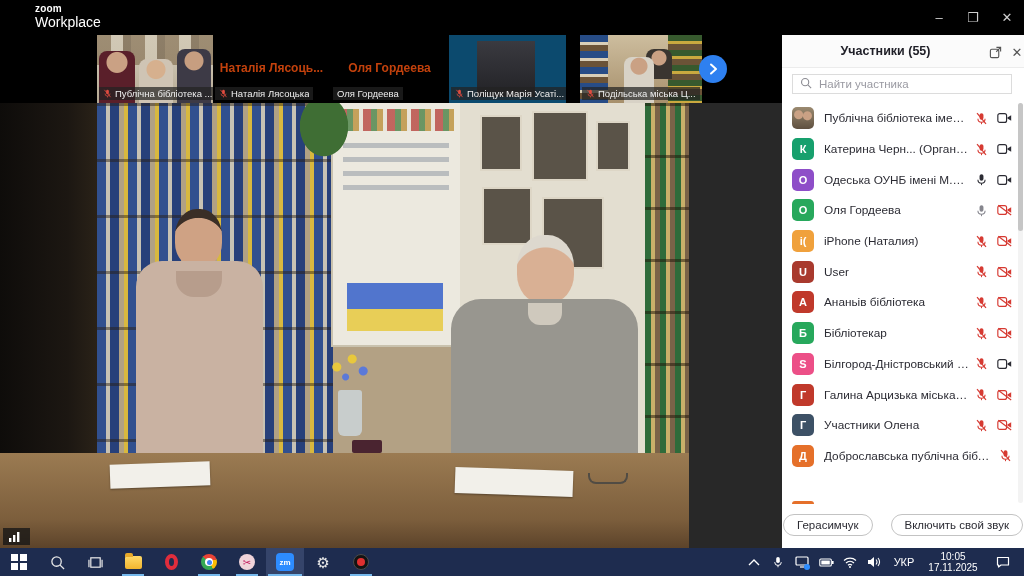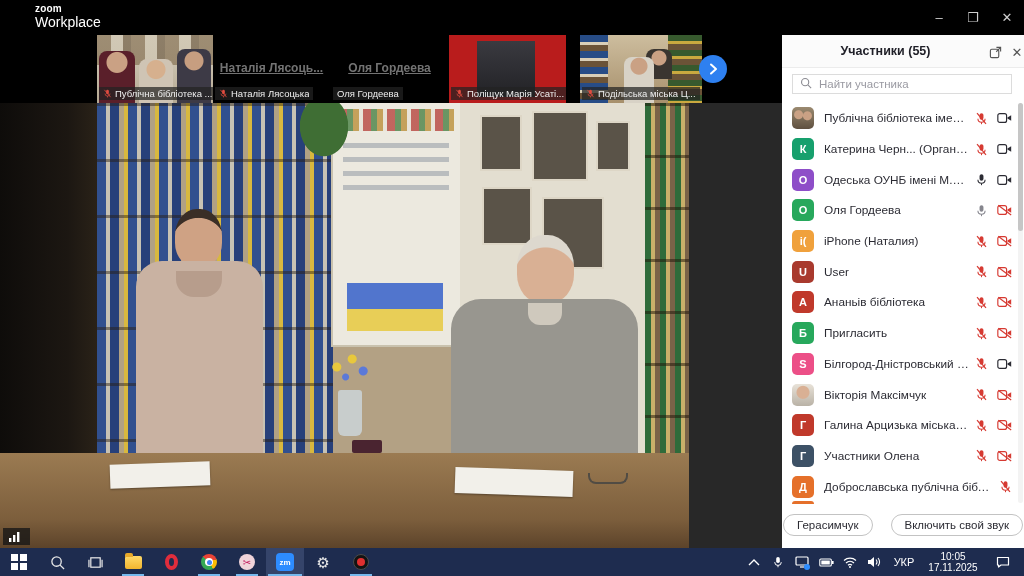--- a/index.html
+++ b/index.html
@@ -10,33 +10,33 @@
   
   .titlebar{position:absolute;left:0;top:0;width:1024px;height:35px;background:#000;}
   .logo{position:absolute;left:35px;top:4px;color:#fff;line-height:1.05;}
   .logo .l1{font-size:10px;font-weight:bold;letter-spacing:.2px;}
   .logo .l2{font-size:14px;}
   .winctrl{position:absolute;right:0;top:0;height:35px;display:flex;align-items:center;}
   .winbtn{width:34px;height:35px;color:#cfcfcf;font-size:13px;display:flex;align-items:center;justify-content:center;cursor:default;}
 
   
   .thumb{position:absolute;top:35px;height:68px;background:#000;overflow:hidden;}
-  .thumb-center-name{position:absolute;left:0;right:0;top:26px;text-align:center;color:#737373;
-       font-size:12px;font-weight:bold;white-space:nowrap;overflow:hidden;text-decoration:underline;}
+  .thumb-center-name{position:absolute;left:0;right:0;top:26px;text-align:center;color:#c2410c;
+       font-size:12px;font-weight:bold;white-space:nowrap;overflow:hidden;}
   .thumb-label{position:absolute;left:2px;bottom:3px;max-width:96%;height:13px;background:rgba(35,35,35,.72);
        color:#efefef;font-size:9.5px;display:flex;align-items:center;padding:0 4px;white-space:nowrap;overflow:hidden;}
   .lab-mic{display:inline-flex;margin-right:3px;flex:0 0 auto;}
   .lab-txt{overflow:hidden;text-overflow:ellipsis;}
   
   .kind-photo-room{background:linear-gradient(#d9d2c2,#b4a892);}
   .pr-bg{left:0;top:0;right:0;height:30px;background:repeating-linear-gradient(90deg,#8f7c60 0 14px,#cfc6b2 14px 26px,#7b6a52 26px 34px);opacity:.8;}
   .pr-p1{left:2px;top:16px;width:36px;height:52px;background:radial-gradient(circle at 50% 22%,#caa184 0 10px,#5a1f2a 11px);border-radius:8px 8px 0 0;}
   .pr-p2{left:42px;top:24px;width:34px;height:44px;background:radial-gradient(circle at 50% 24%,#d6b08e 0 9px,#cfc4b4 10px);border-radius:8px 8px 0 0;}
   .pr-p3{left:80px;top:14px;width:34px;height:54px;background:radial-gradient(circle at 50% 22%,#c79e80 0 9px,#3d3a46 10px);border-radius:8px 8px 0 0;}
-  .kind-dark-room{background:#b91c1c;}
+  .kind-dark-room{background:#0c4a6e;}
   .dr-win{left:28px;top:6px;width:58px;height:56px;background:linear-gradient(#3a3a40,#222226);}
   .kind-office{background:linear-gradient(#cdbd9e,#a7906c);margin-left:13px;}
   .of-shL{left:0;top:0;width:28px;height:68px;background:repeating-linear-gradient(180deg,#274c86 0 7px,#d9cfb8 7px 10px,#6b5337 10px 16px);}
   .of-shR{right:0;top:0;width:34px;height:68px;background:repeating-linear-gradient(180deg,#375a2e 0 6px,#caa93f 6px 9px,#6b5337 9px 15px);}
   .of-p1{left:44px;top:22px;width:30px;height:46px;background:radial-gradient(circle at 50% 20%,#caa184 0 8px,#d8d2c6 9px);border-radius:8px 8px 0 0;}
   .of-p2{left:66px;top:14px;width:26px;height:30px;background:radial-gradient(circle at 50% 30%,#caa184 0 7px,#3a3530 8px);border-radius:8px 8px 0 0;}
   .next-btn{position:absolute;left:699px;top:55px;width:28px;height:28px;border-radius:50%;background:#2e80f0;
        display:flex;align-items:center;justify-content:center;}
   .next-btn svg{display:block;}
 
@@ -434,21 +434,21 @@
               <svg width="15" height="12" viewBox="0 0 18 13" fill="none">
  <rect x="1" y="1.2" width="10.5" height="10.6" rx="2.4" stroke="#d63a32" stroke-width="1.4"></rect>
  <path d="M12.5 6l4.5-2.8v6.6L12.5 7z" fill="#d63a32"></path>
  <path d="M1.5 0.8l15.5 11.7" stroke="#d63a32" stroke-width="1.4"></path>
               </svg>
             </span>
           </span>
         </div>
         <div class="prow">
           <span class="pav" style="background: rgb(39, 168, 92);">Б</span>
-          <span class="pname">Пригласить</span>
+          <span class="pname">Бібліотекар</span>
           <span class="picons">
             <span class="pmic">
               <svg width="13" height="13" viewBox="0 0 16 16" fill="none">
  <rect x="5.6" y="1.4" width="4.8" height="8" rx="2.4" fill="#d63a32"></rect>
  <path d="M3.6 8.2a4.4 4.4 0 0 0 8.8 0" stroke="#d63a32" stroke-width="1.3"></path>
  <path d="M8 12.6V15" stroke="#d63a32" stroke-width="1.3"></path>
  <path d="M2.5 1.5L13.5 14.5" stroke="#d63a32" stroke-width="1.5"></path>
               </svg>
             </span>
             <span class="pcam">
@@ -470,41 +470,20 @@
  <path d="M3.6 8.2a4.4 4.4 0 0 0 8.8 0" stroke="#d63a32" stroke-width="1.3"></path>
  <path d="M8 12.6V15" stroke="#d63a32" stroke-width="1.3"></path>
  <path d="M2.5 1.5L13.5 14.5" stroke="#d63a32" stroke-width="1.5"></path>
               </svg>
             </span>
             <span class="pcam">
               <svg width="15" height="12" viewBox="0 0 18 13" fill="none">
  <rect x="1" y="1.2" width="10.5" height="10.6" rx="2.4" stroke="#2b2b33" stroke-width="1.4"></rect>
  <path d="M12.5 6l4.5-2.8v6.6L12.5 7z" fill="#2b2b33"></path>
  </svg>
-            </span>
-          </span>
-        </div>
-        <div class="prow">
-          <span class="pav photo v2"></span>
-          <span class="pname">Вікторія Максімчук</span>
-          <span class="picons">
-            <span class="pmic">
-              <svg width="13" height="13" viewBox="0 0 16 16" fill="none">
- <rect x="5.6" y="1.4" width="4.8" height="8" rx="2.4" fill="#d63a32"></rect>
- <path d="M3.6 8.2a4.4 4.4 0 0 0 8.8 0" stroke="#d63a32" stroke-width="1.3"></path>
- <path d="M8 12.6V15" stroke="#d63a32" stroke-width="1.3"></path>
- <path d="M2.5 1.5L13.5 14.5" stroke="#d63a32" stroke-width="1.5"></path>
-              </svg>
-            </span>
-            <span class="pcam">
-              <svg width="15" height="12" viewBox="0 0 18 13" fill="none">
- <rect x="1" y="1.2" width="10.5" height="10.6" rx="2.4" stroke="#d63a32" stroke-width="1.4"></rect>
- <path d="M12.5 6l4.5-2.8v6.6L12.5 7z" fill="#d63a32"></path>
- <path d="M1.5 0.8l15.5 11.7" stroke="#d63a32" stroke-width="1.4"></path>
-              </svg>
             </span>
           </span>
         </div>
         <div class="prow">
           <span class="pav" style="background: rgb(192, 57, 43);">Г</span>
           <span class="pname">Галина Арцизька міська публі...</span>
           <span class="picons">
             <span class="pmic">
               <svg width="13" height="13" viewBox="0 0 16 16" fill="none">
  <rect x="5.6" y="1.4" width="4.8" height="8" rx="2.4" fill="#d63a32"></rect>

